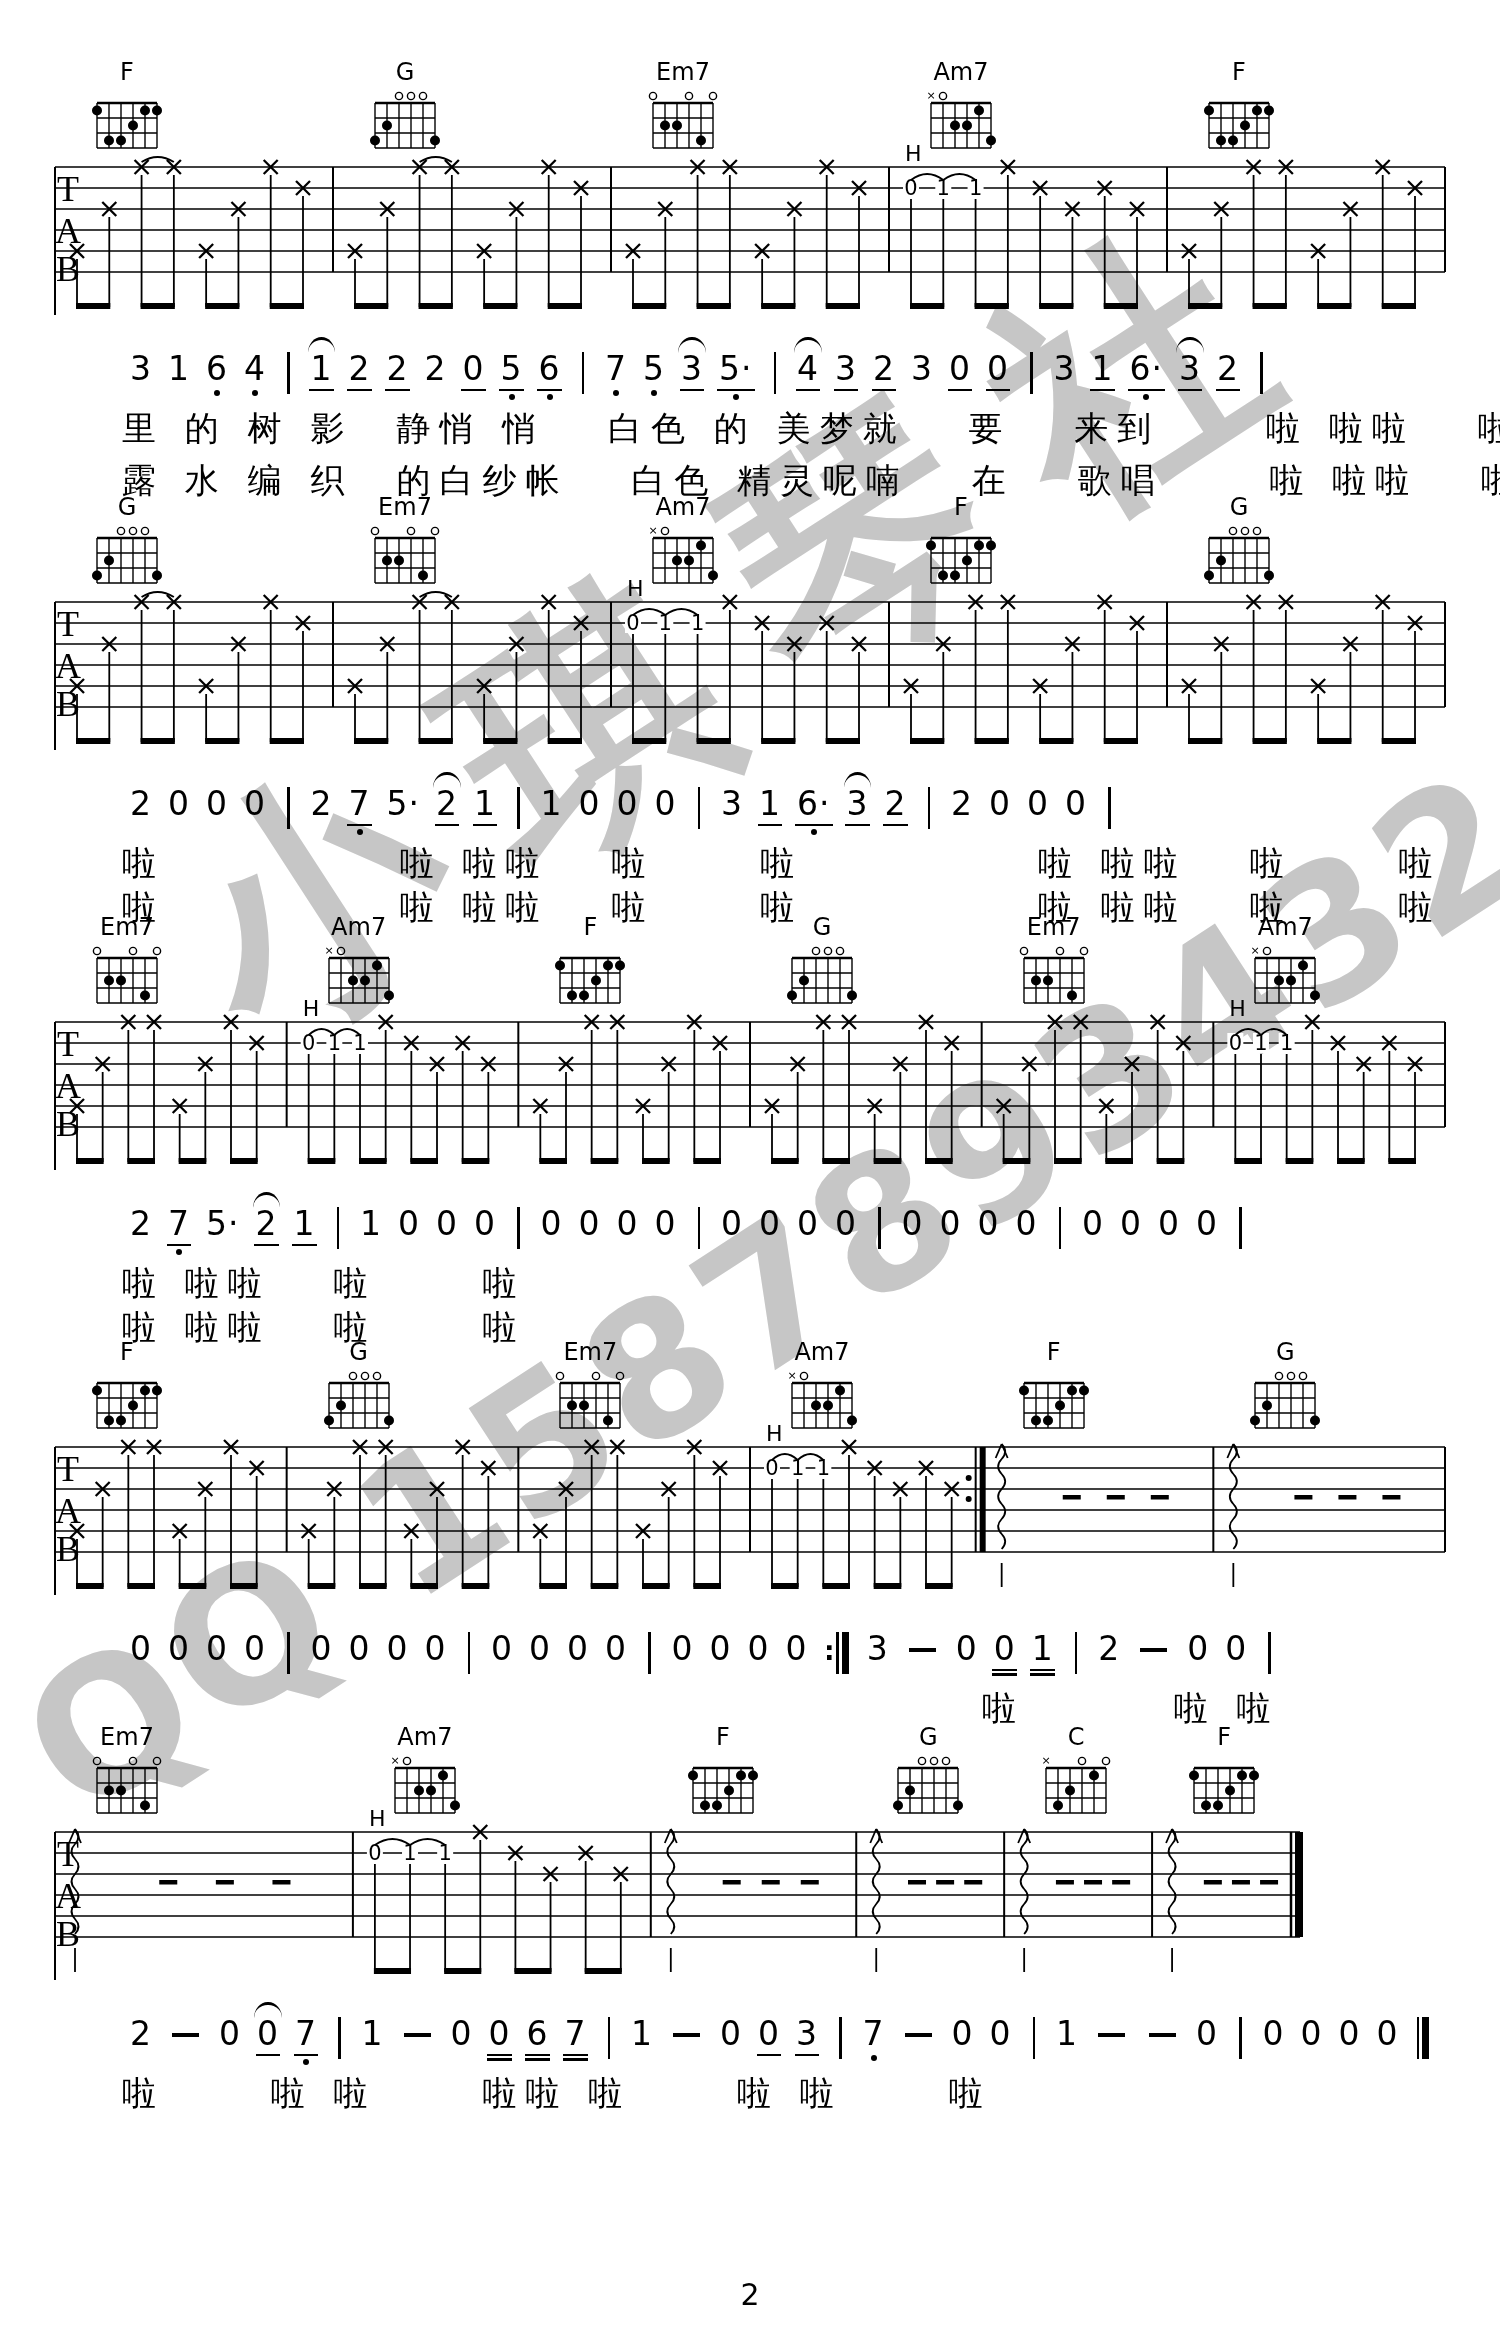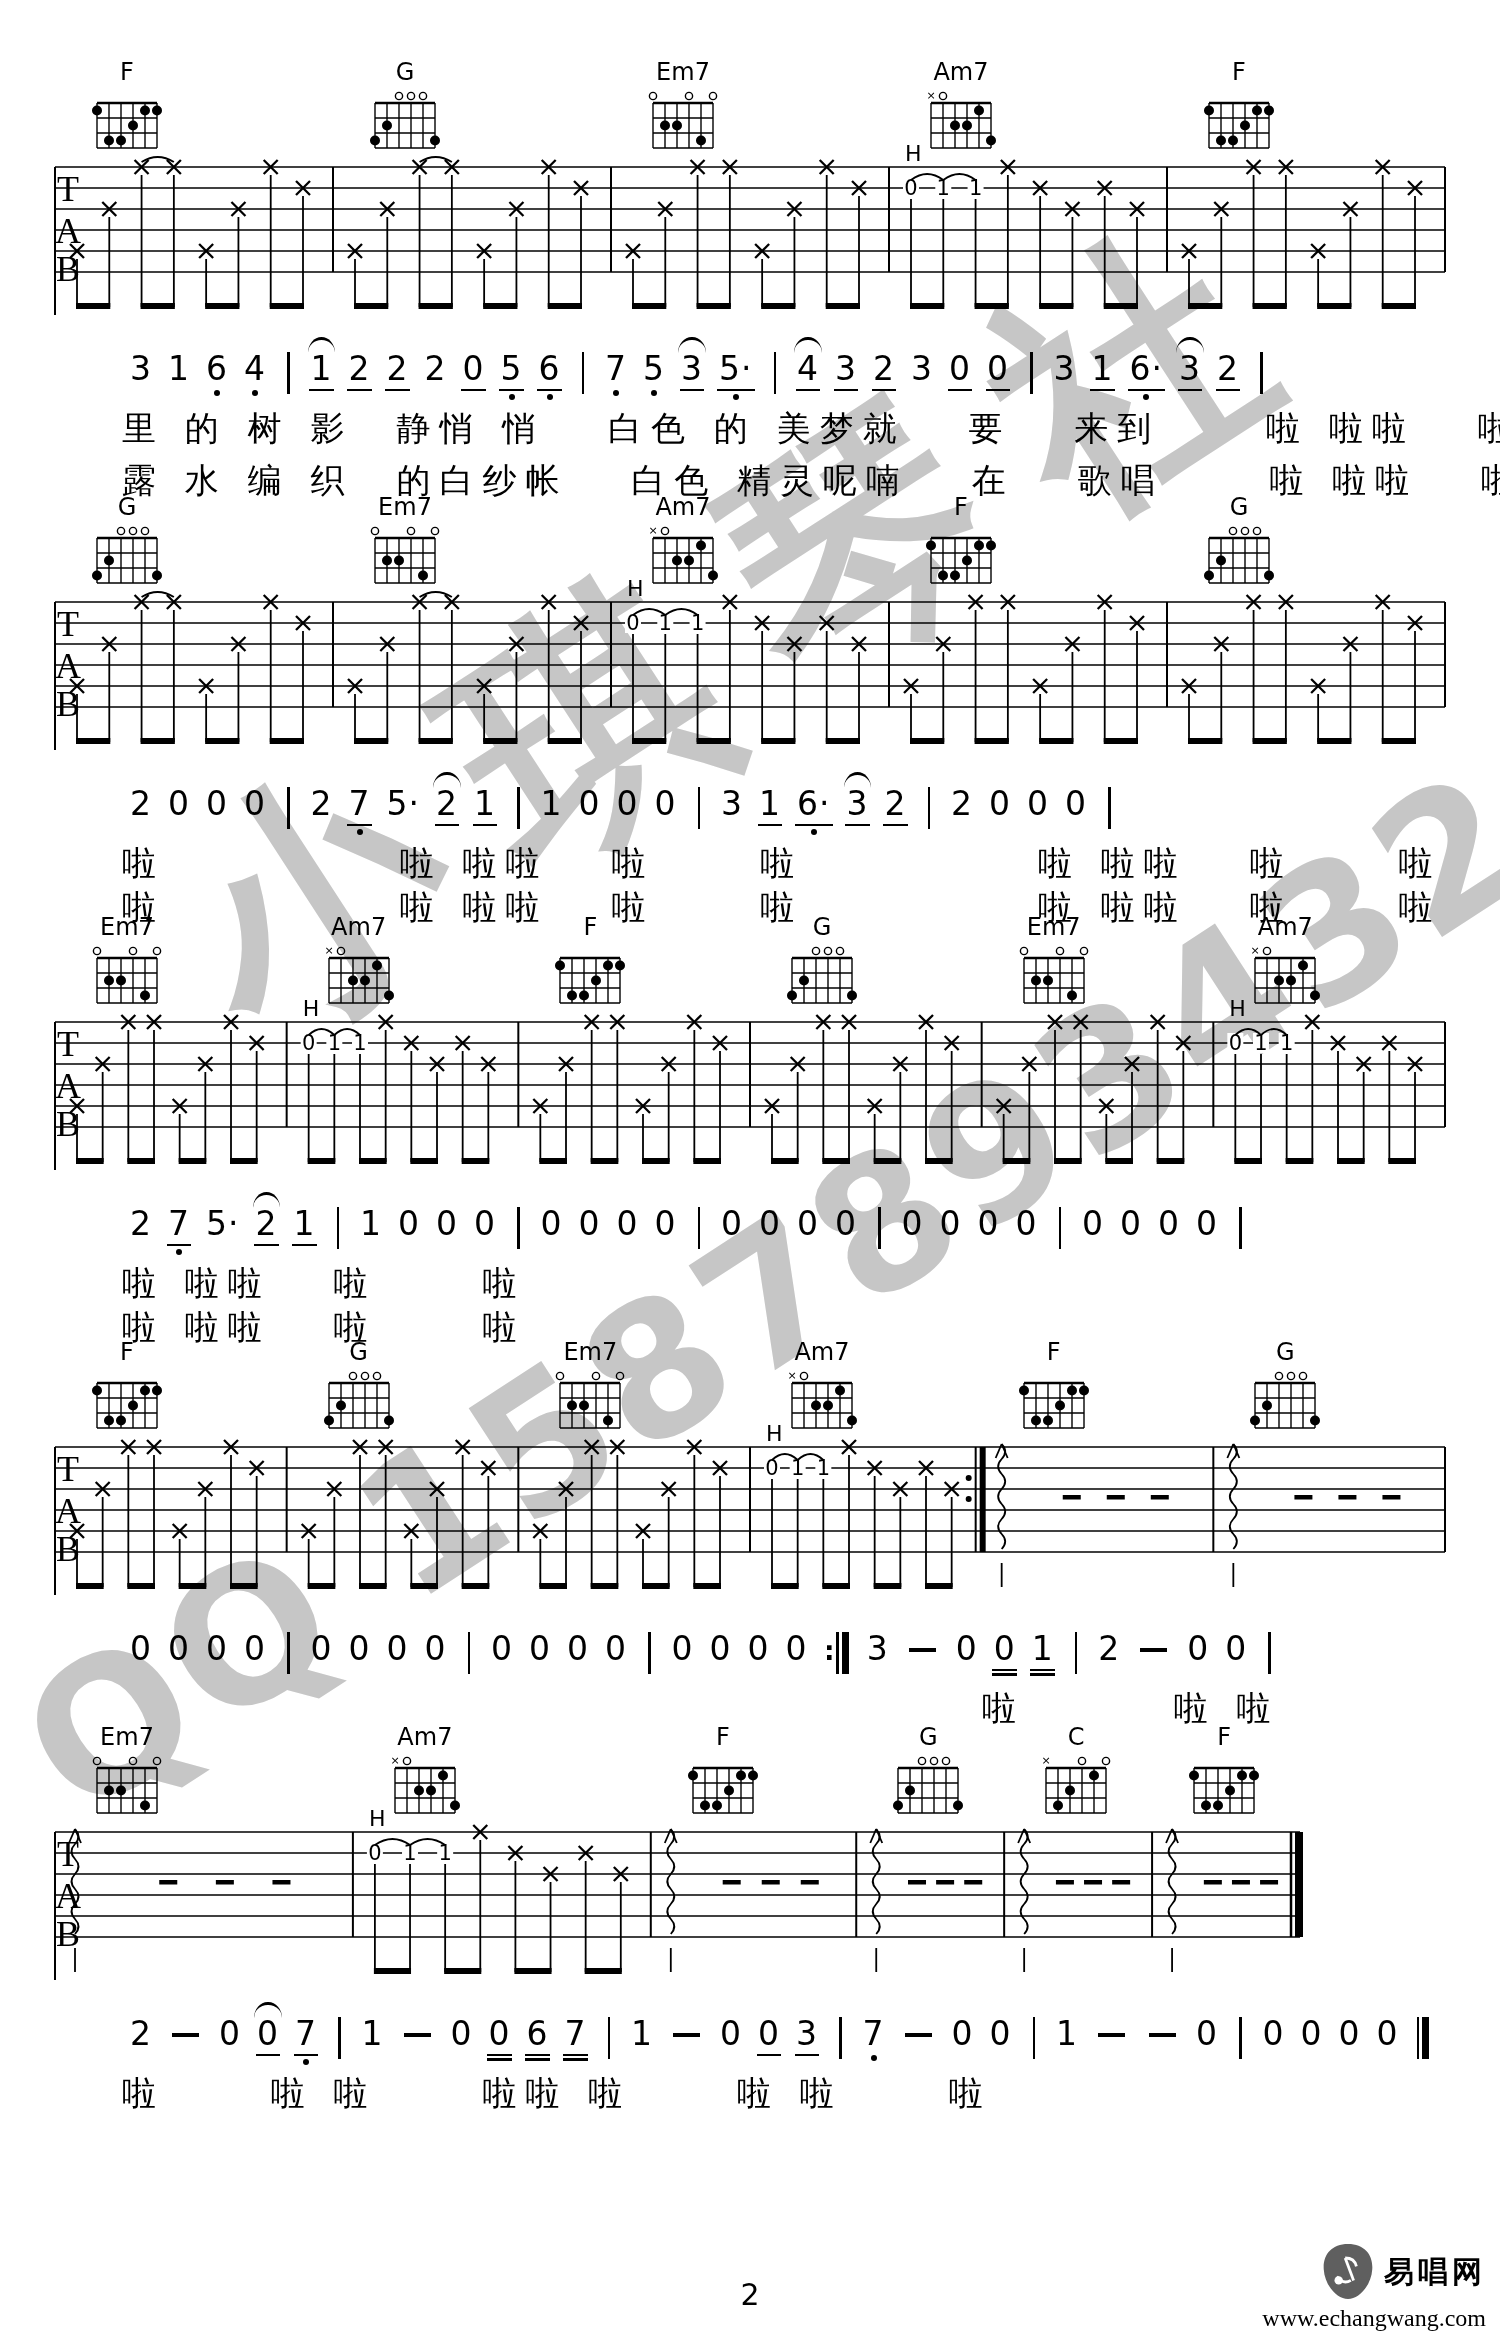--- a/index.html
+++ b/index.html
@@ -1789,26 +1789,13 @@
           </span>
           <span class="mfinal">
             <span class="thin"></span>
             <span class="thick"></span>
           </span>
         </div>
         <div class="lyr" style="top: 346px;">啦　　 啦 啦　　 啦啦 啦　　 啦 啦　　 啦</div>
       </div>
     </div>
   <div class="pagenum">2</div>
-  <div class="brand">
-    <div class="brandrow">
-      <svg class="pick" width="56" height="62" viewBox="0 0 60 66">
-        <path d="M30 3 C48 3 57 15 56 30 C55 47 42 62 30 62 C18 62 5 47 4 30 C3 15 12 3 30 3 Z" fill="#5f5f5f"></path>
-        <path d="M18 38 q 7 9 15 4" stroke="#fff" stroke-width="3" fill="none"></path>
-        <circle cx="20" cy="42" r="4.5" fill="#fff"></circle>
-        <path d="M27 18 L36 42" stroke="#fff" stroke-width="3" fill="none"></path>
-        <path d="M27 18 q 10 0 12 9" stroke="#fff" stroke-width="3" fill="none"></path>
-      </svg>
-      <span class="bname">易唱网</span>
-    </div>
-    <div class="burl">www.echangwang.com</div>
-  </div>
 </div>
 
 </body></html>

